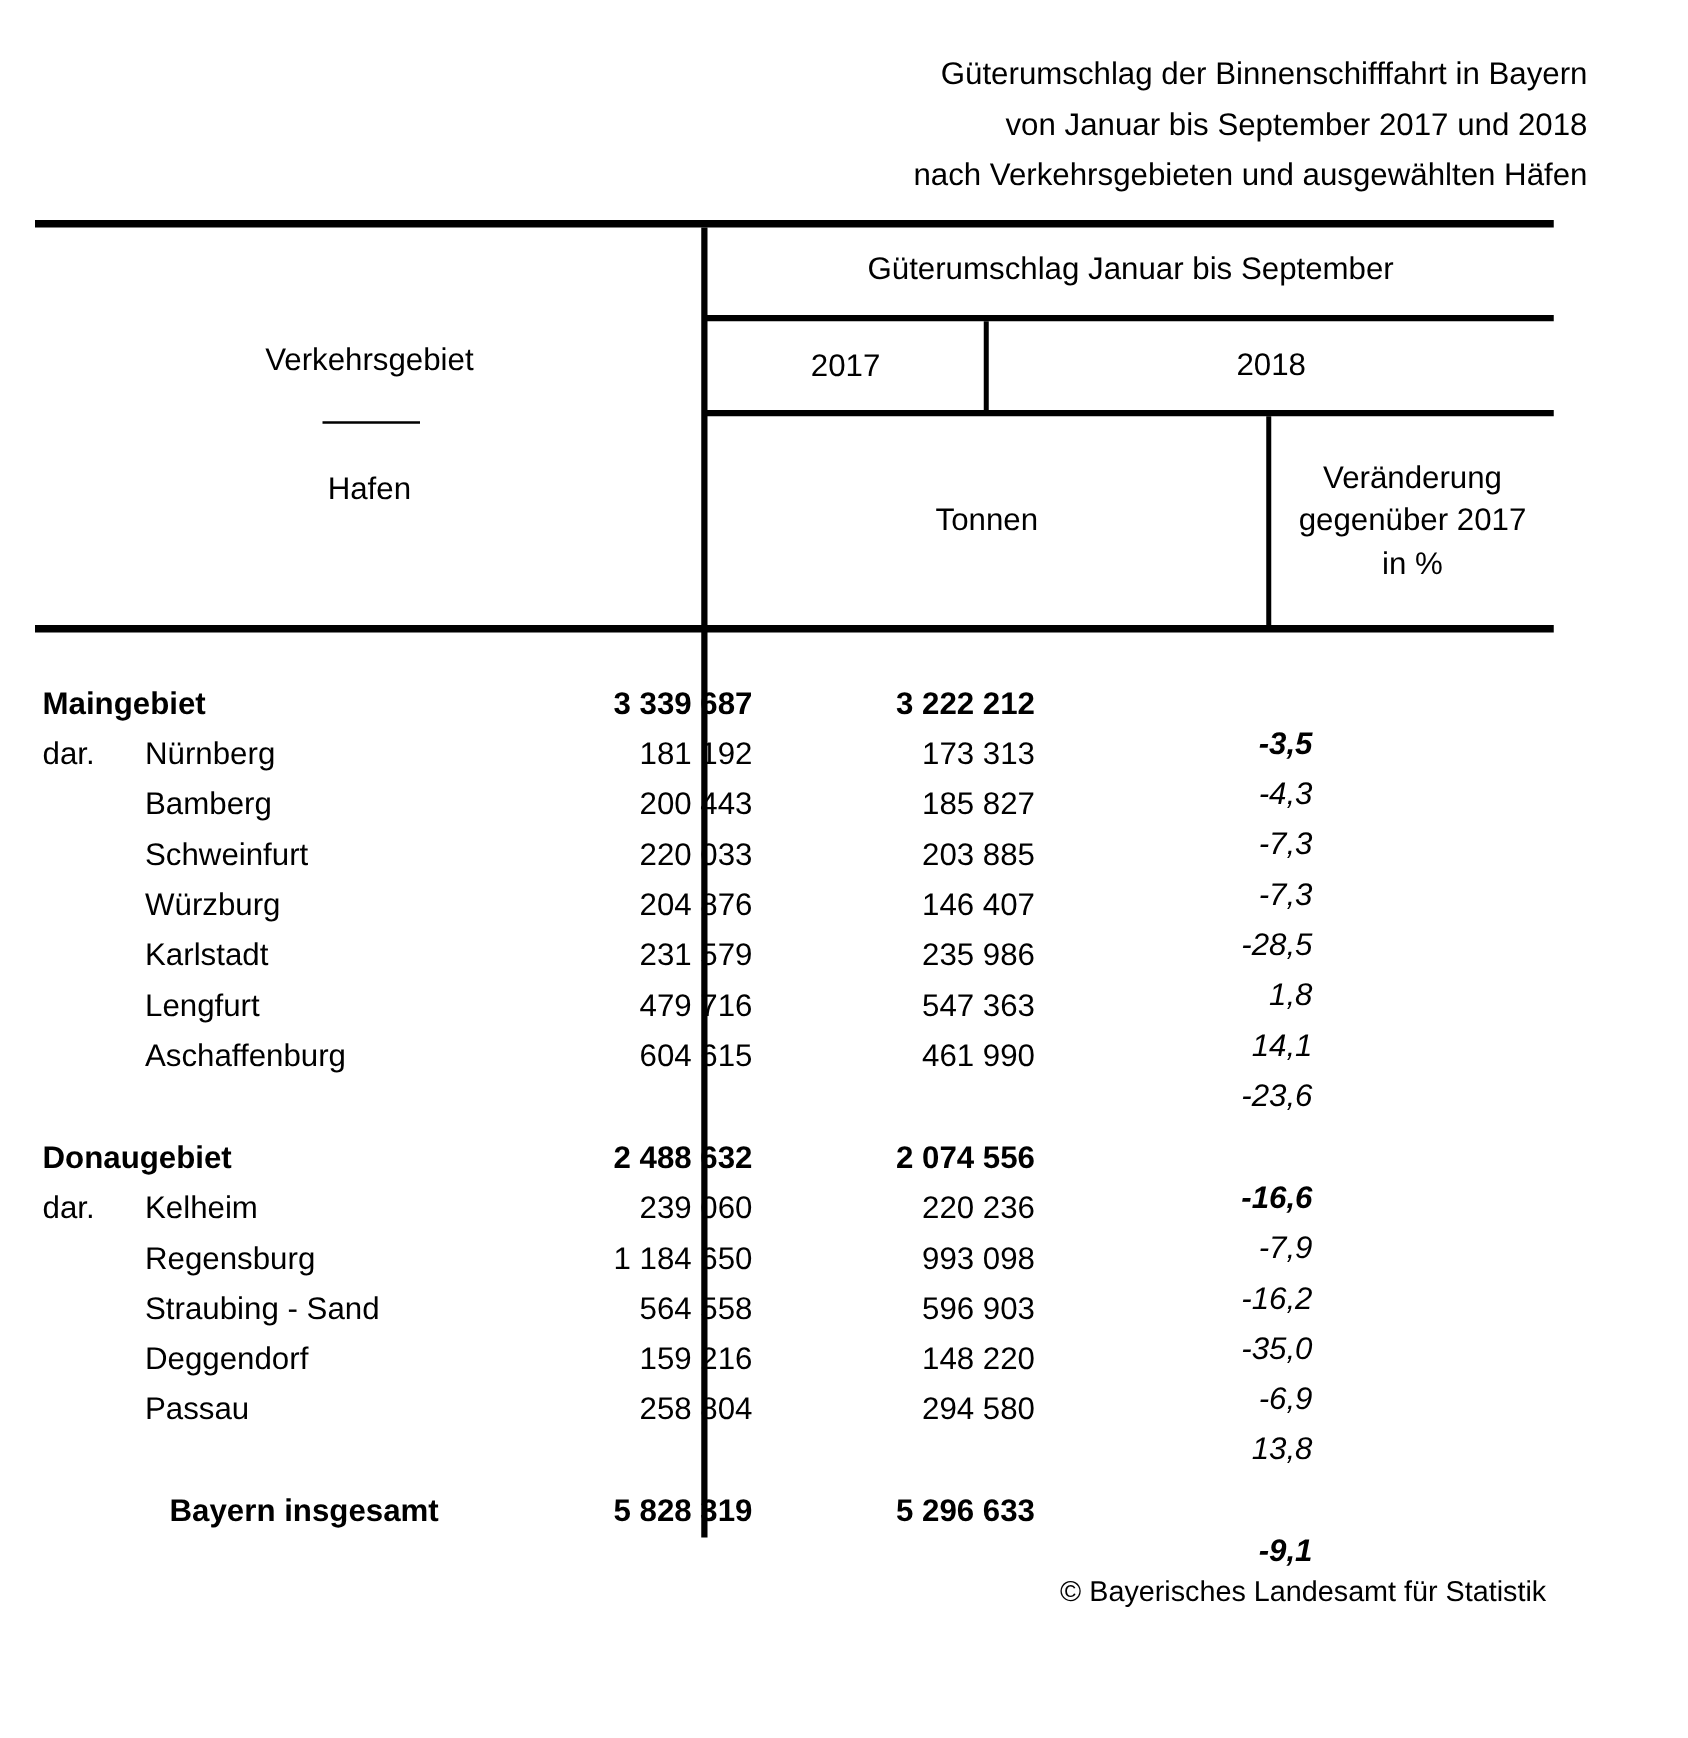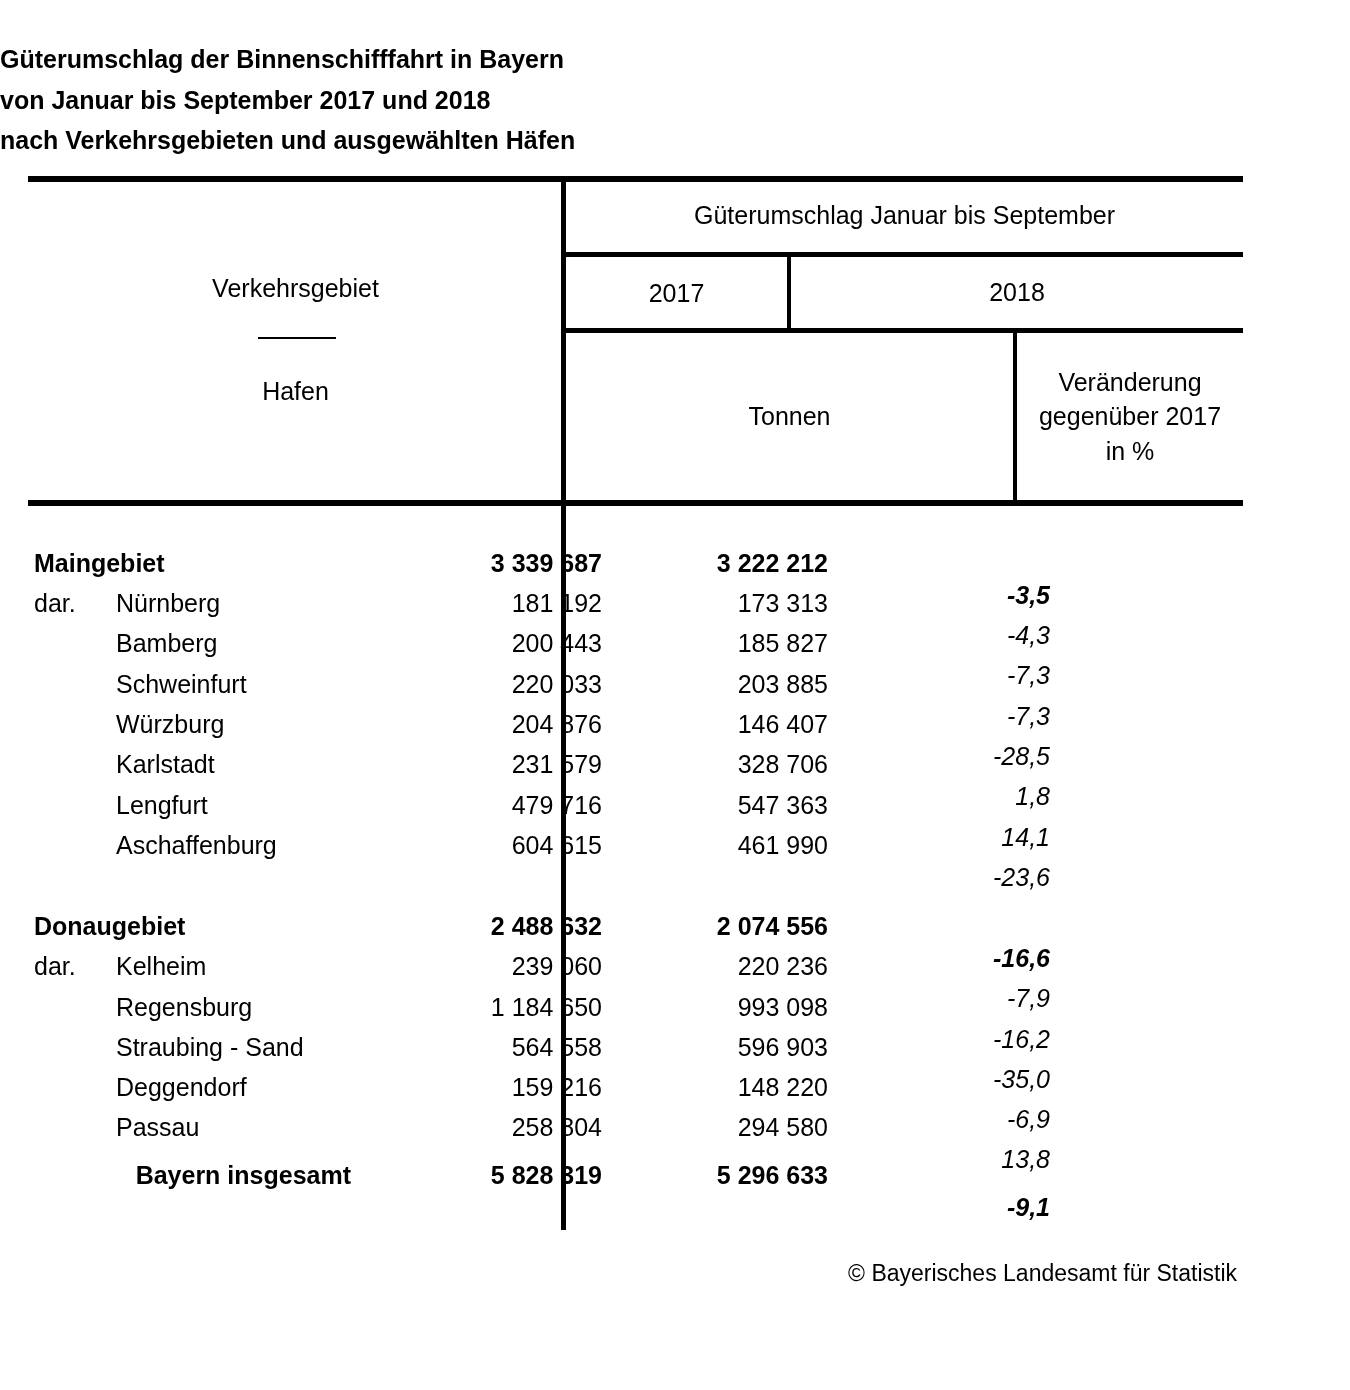--- a/index.html
+++ b/index.html
@@ -1,19 +1,19 @@
 <!DOCTYPE html>
 <html><head>
 <meta charset="utf-8">
 <style>
   * { margin: 0; padding: 0; box-sizing: border-box; }
   html, body { width: 1350px; height: 1390px; background: #ffffff; }
   body { position: relative; font-family: "Liberation Sans", sans-serif; color: #000; overflow: hidden; }
 
-  .title { position: absolute; left: 0; width: 1270px; text-align: left; font-weight: bold; font-size: 25px; }
+  .title { position: absolute; left: 0; width: 1270px; text-align: right; font-weight: normal; font-size: 25px; }
   .t1 { top: 45px; }
   .t2 { top: 86px; }
   .t3 { top: 126px; }
 
   .hline { position: absolute; background: #000; }
   .vline { position: absolute; background: #000; }
 
   .hdr { position: absolute; font-size: 25px; text-align: center; }
 
   .row { position: absolute; left: 0; width: 1166px; height: 36px; font-size: 25px; }
@@ -82,21 +82,21 @@
 </div>
 <div class="row" style="top:710px;">
   <span class="port-name">Würzburg</span>
   <span class="c2017">204 876</span>
   <span class="c2018">146 407</span>
   <span class="cchg">-28,5</span>
 </div>
 <div class="row" style="top:750px;">
   <span class="port-name">Karlstadt</span>
   <span class="c2017">231 579</span>
-  <span class="c2018">328 706</span>
+  <span class="c2018">235 986</span>
   <span class="cchg">1,8</span>
 </div>
 <div class="row" style="top:791px;">
   <span class="port-name">Lengfurt</span>
   <span class="c2017">479 716</span>
   <span class="c2018">547 363</span>
   <span class="cchg">14,1</span>
 </div>
 <div class="row" style="top:831px;">
   <span class="port-name">Aschaffenburg</span>
@@ -136,20 +136,20 @@
   <span class="c2018">148 220</span>
   <span class="cchg">-6,9</span>
 </div>
 <div class="row" style="top:1113px;">
   <span class="port-name">Passau</span>
   <span class="c2017">258 804</span>
   <span class="c2018">294 580</span>
   <span class="cchg">13,8</span>
 </div>
 
-<div class="row bold" style="top:1161px;text-decoration:underline;">
+<div class="row bold" style="top:1195px;text-decoration:underline;">
   <span class="total-name">Bayern insgesamt</span>
   <span class="c2017">5 828 319</span>
   <span class="c2018">5 296 633</span>
   <span class="cchg">-9,1</span>
 </div>
 
 <div class="footer">© Bayerisches Landesamt für Statistik</div>
 
 </body></html>

